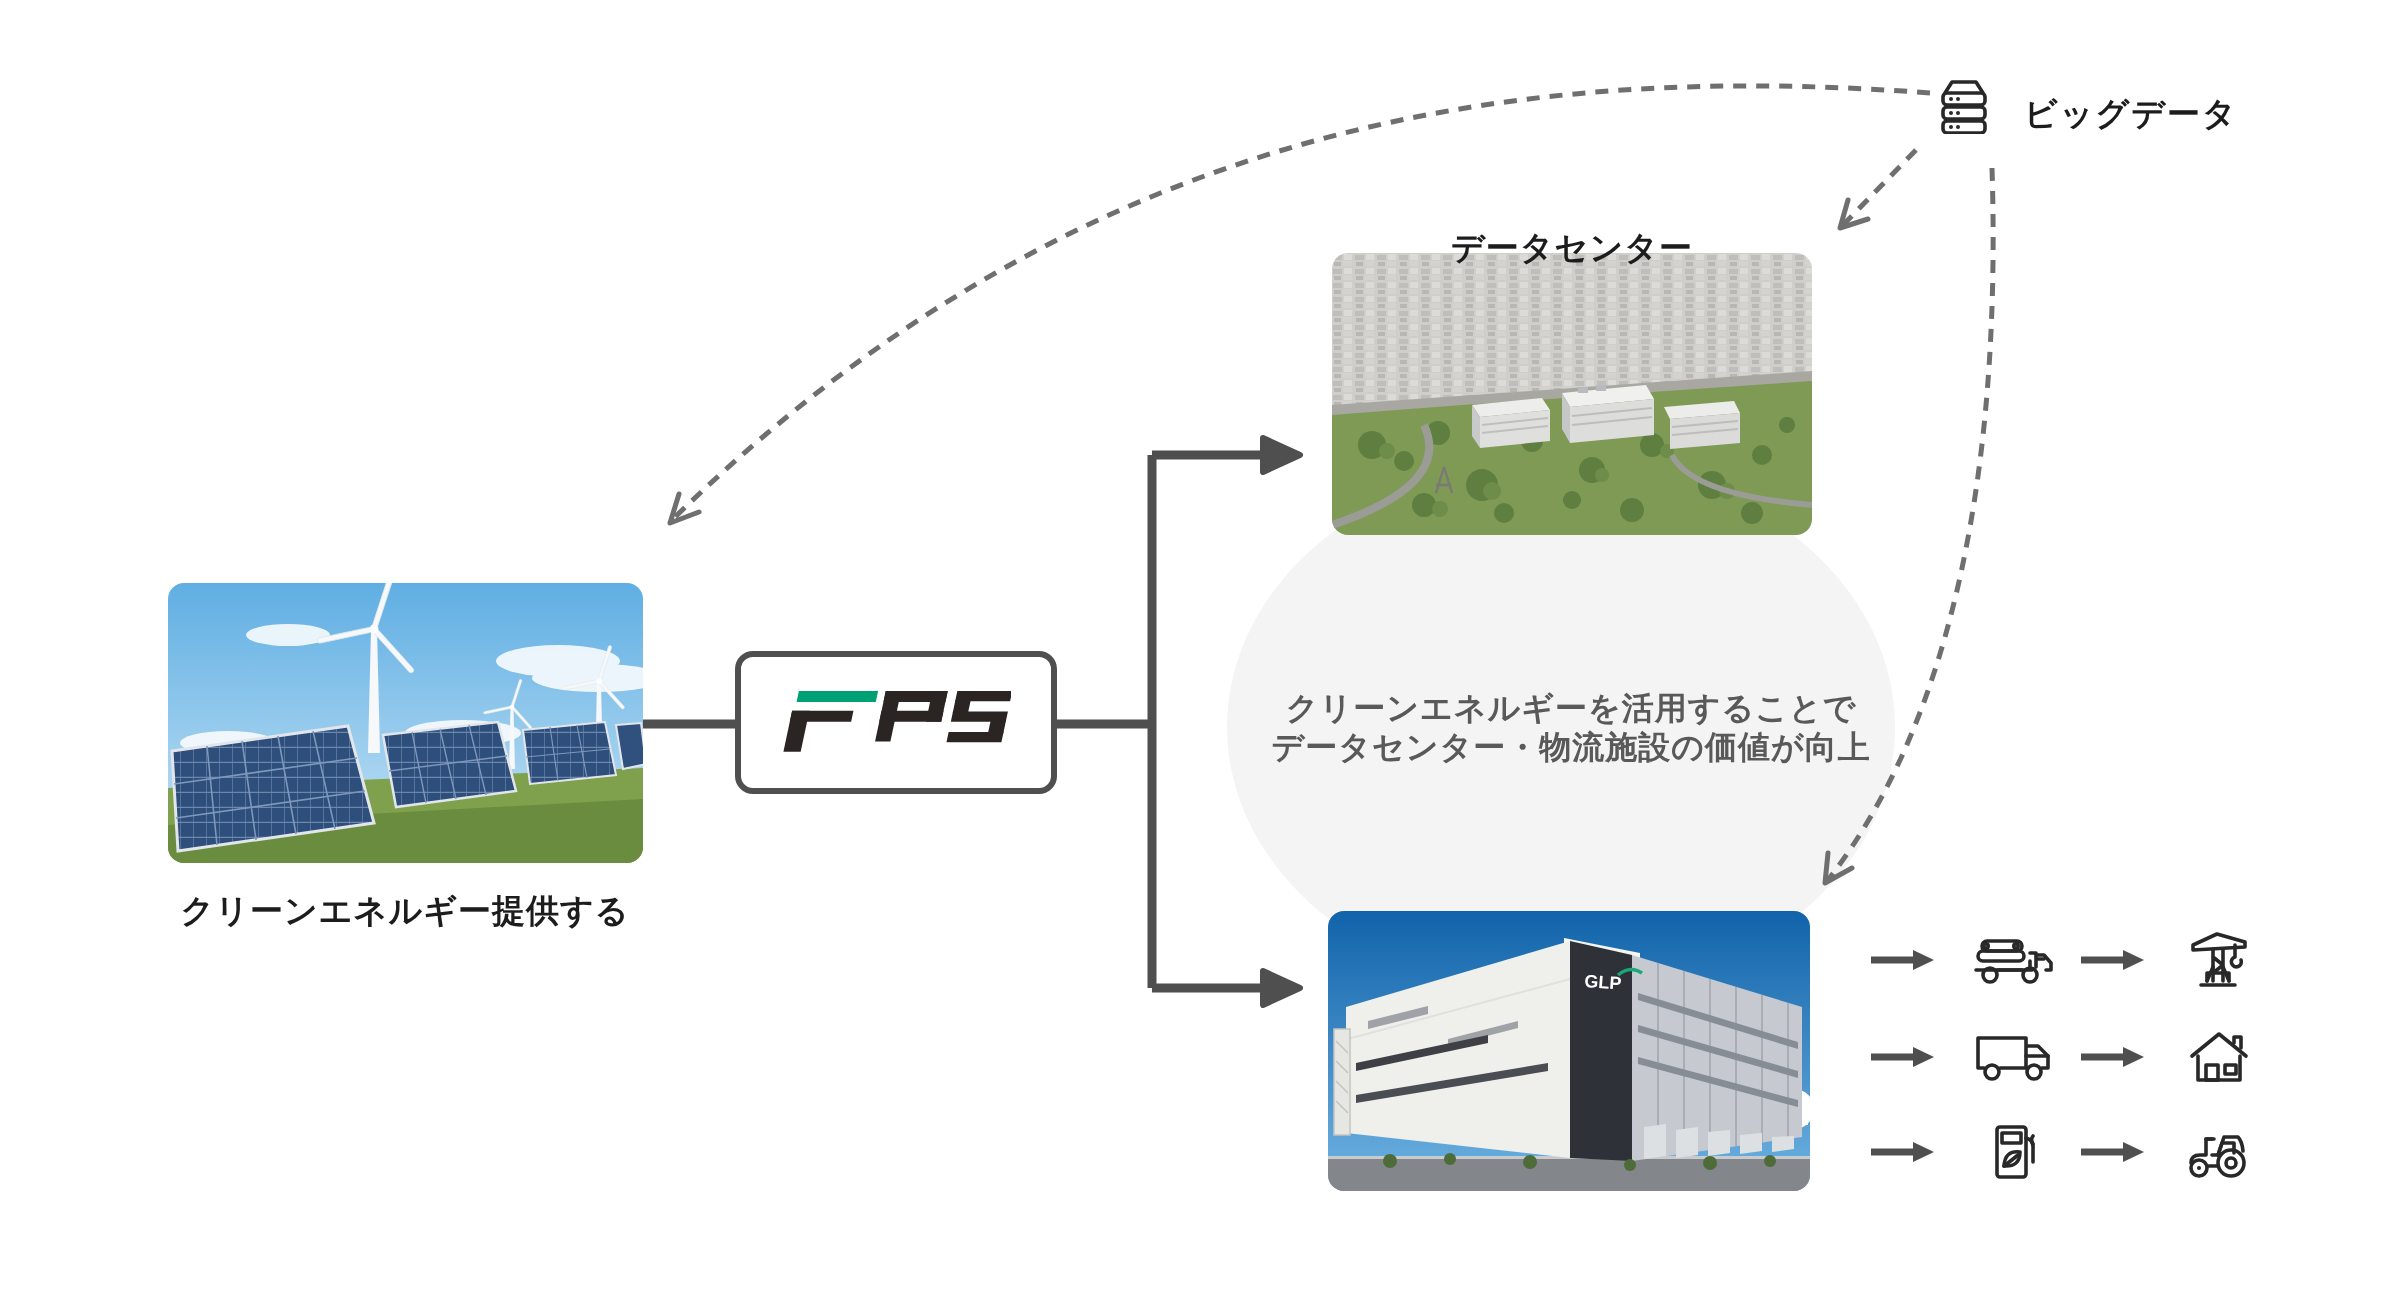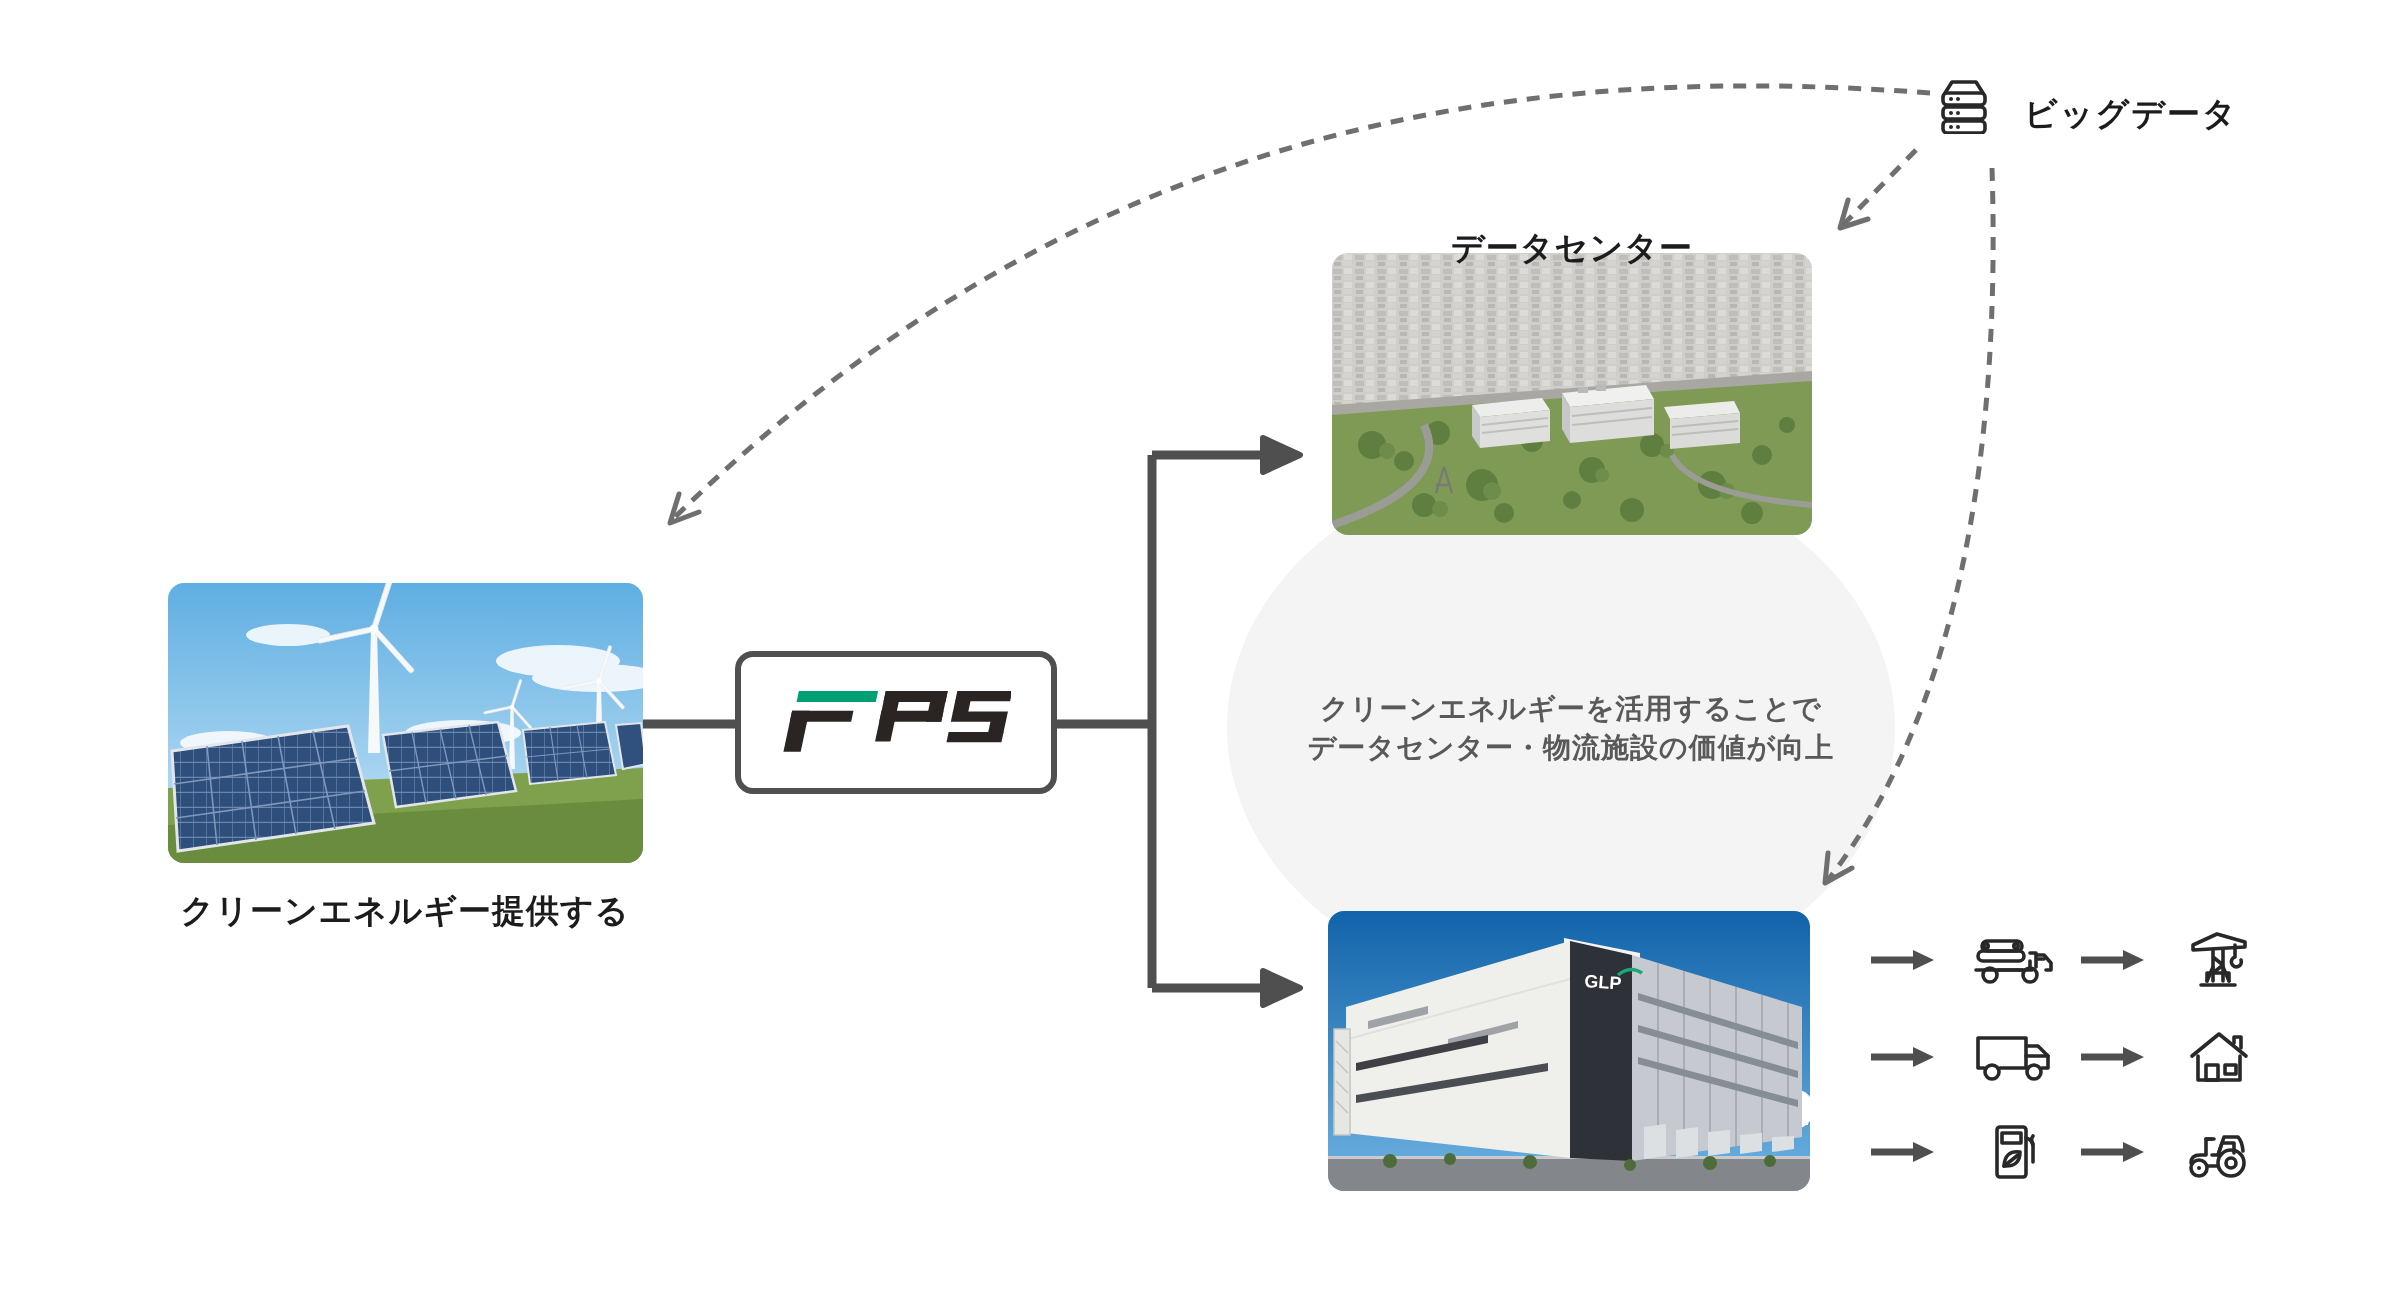--- a/index.html
+++ b/index.html
@@ -41,21 +41,21 @@
   #label-renewable{left:155px;top:889px;width:500px;}
   #label-bigdata{left:2024px;top:92px;width:300px;text-align:left;letter-spacing:2px;}
 
   
   #fps-box{left:735px;top:651px;width:322px;height:143px;border:6px solid var(--line-dark);border-radius:18px;background:#fff;z-index:4;display:flex;align-items:center;justify-content:center;}
   .logo-dark{fill:var(--logo-dark);}
   .logo-green{fill:var(--accent-green);}
   #fps-caption{left:658px;top:828px;width:480px;z-index:4;font-weight:bold;color:#222;font-size:27px;line-height:40px;text-align:center;white-space:pre-line;letter-spacing:1px;}
 
   
-  #circle-text{left:1271px;top:689px;width:600px;z-index:4;font-weight:bold;color:var(--text-gray);font-size:28px;line-height:39px;text-align:center;white-space:pre-line;letter-spacing:1px;}
+  #circle-text{left:1271px;top:689px;width:600px;z-index:4;font-weight:bold;color:var(--text-gray);font-size:32px;line-height:39px;text-align:center;white-space:pre-line;letter-spacing:1px;}
 
   
   #bigdata-icon{left:1935px;top:76px;width:58px;height:58px;z-index:4;}
 
   
   .icon-row{z-index:4;left:1870px;height:70px;display:flex;align-items:center;}
   #icon-row-1{top:925px;}
   #icon-row-2{top:1022px;}
   #icon-row-3{top:1117px;}
   .mini-arrow{width:66px;height:24px;flex:0 0 auto;}

